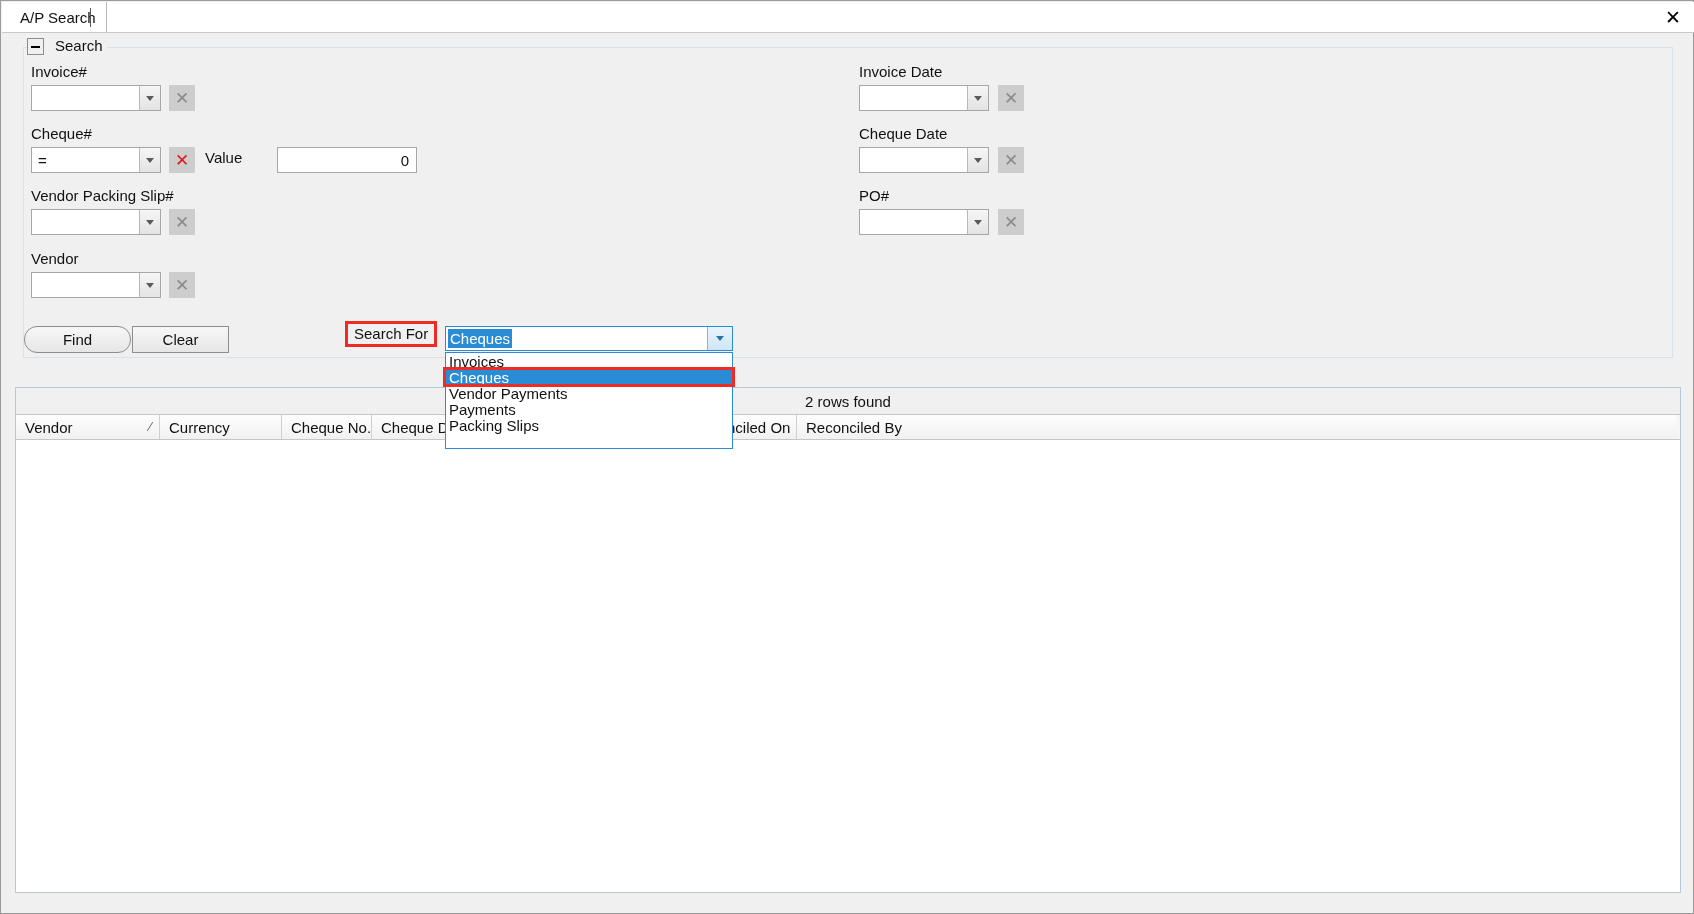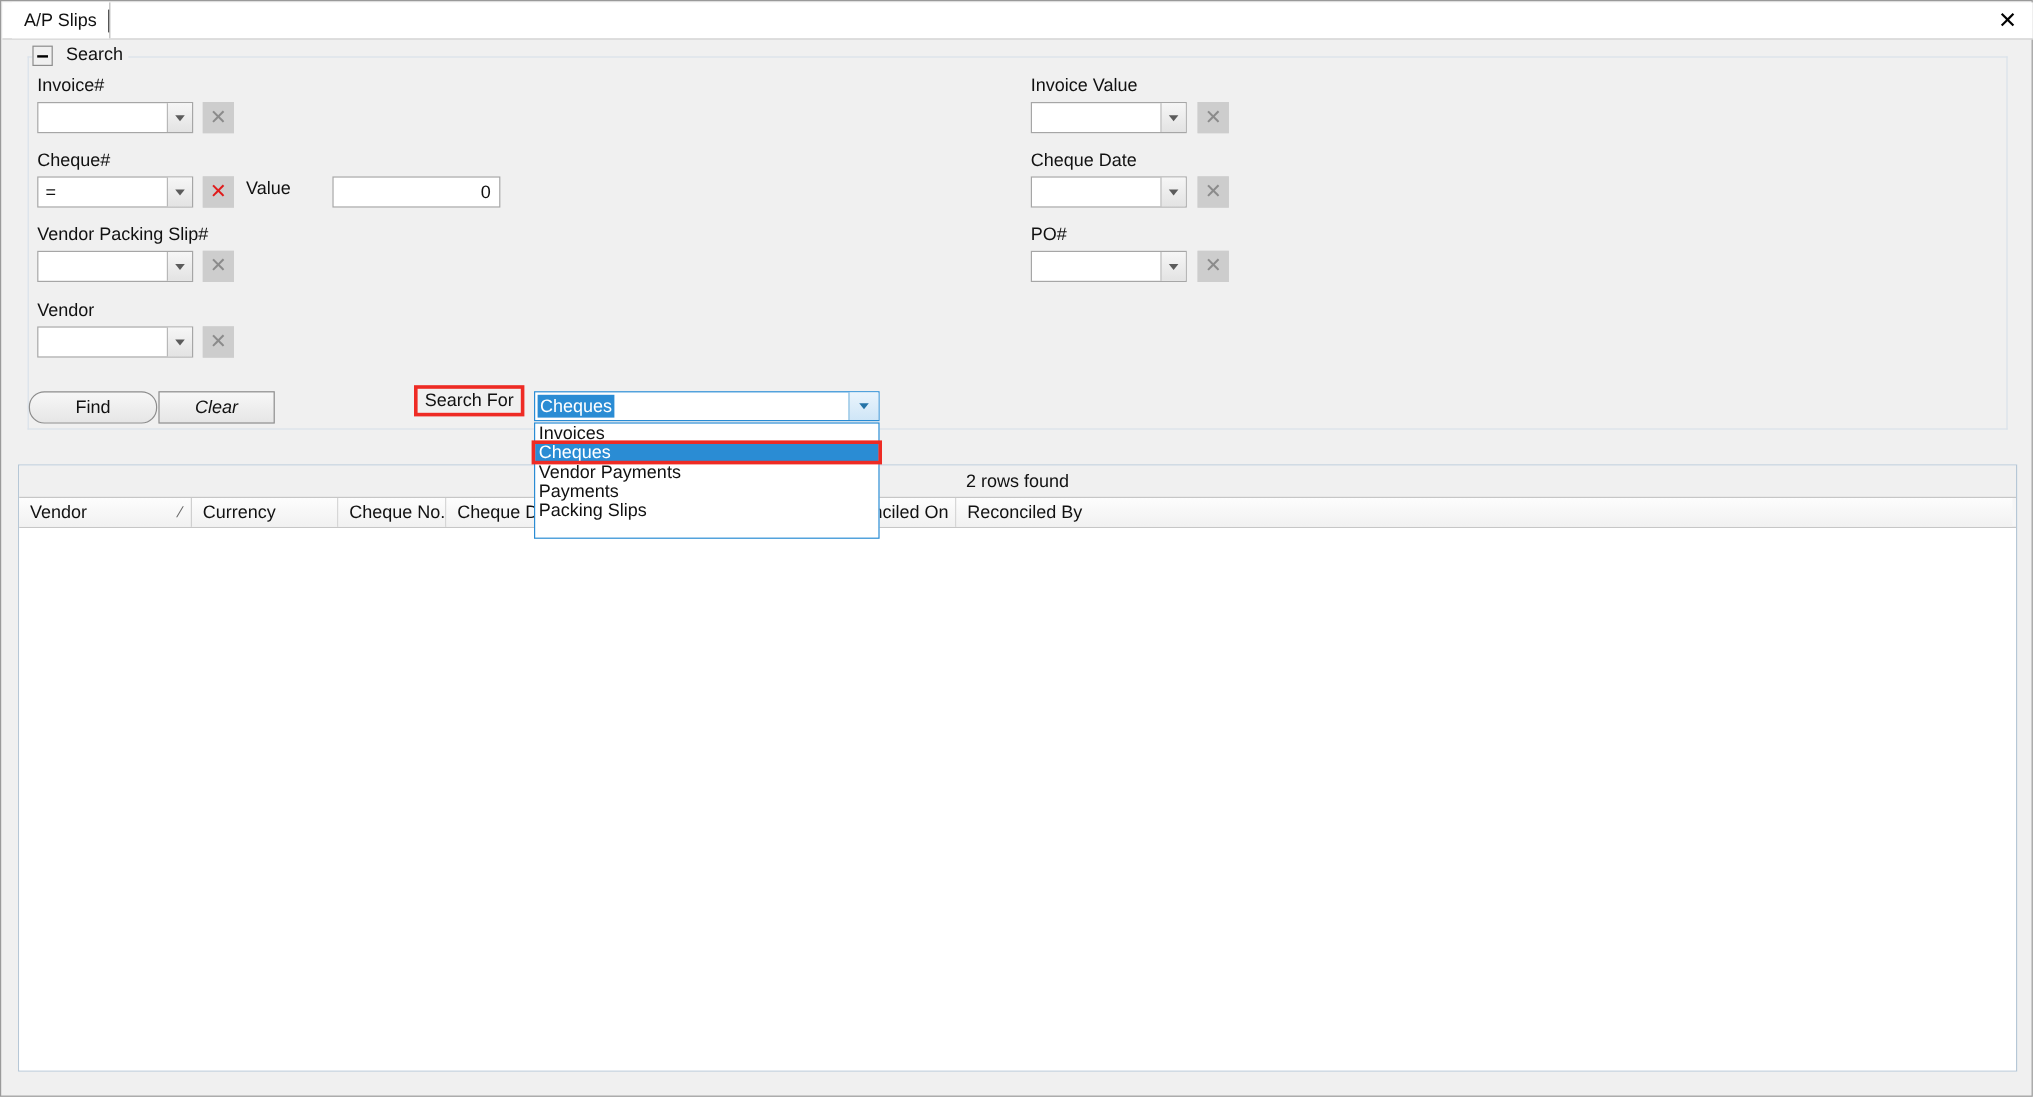--- a/index.html
+++ b/index.html
@@ -381,21 +381,21 @@
     background: #ffffff;
   }
 </style>
 </head>
 <body>
 
 <div id="window">
 
   <div id="tabstrip">
     <div class="tab">
-      <span>A/P Slips</span>
+      <span>A/P Search</span>
     </div>
     <div id="tab-caret"></div>
     <div id="close-x">✕</div>
   </div>
 
   <div id="gb-line-left"></div>
   <div id="gb-line-right"></div>
   <div id="groupbox"></div>
   <div id="gb-toggle">
     <div class="minus"></div>
@@ -441,21 +441,21 @@
   <div class="combo" style="left:30px; top:271px; width:130px;">
     <div class="cval"></div>
     <div class="cbtn">
         <div class="chev"></div>
       </div>
   </div>
   <div class="xbtn" style="left:168px; top:271px;">
     <span class="xglyph disabled">✕</span>
   </div>
 
-  <div class="field-label" style="left:858px; top:62px;">Invoice Value</div>
+  <div class="field-label" style="left:858px; top:62px;">Invoice Date</div>
   <div class="combo" style="left:858px; top:84px; width:130px;">
     <div class="cval"></div>
     <div class="cbtn">
         <div class="chev"></div>
       </div>
   </div>
   <div class="xbtn" style="left:997px; top:84px;">
     <span class="xglyph disabled">✕</span>
   </div>
 
@@ -475,21 +475,21 @@
     <div class="cval"></div>
     <div class="cbtn">
         <div class="chev"></div>
       </div>
   </div>
   <div class="xbtn" style="left:997px; top:208px;">
     <span class="xglyph disabled">✕</span>
   </div>
 
   <div class="pbtn" style="left:23px; top:325px; width:107px;border-radius:13px;">Find</div>
-  <div class="pbtn" style="left:131px; top:325px; width:97px;font-style:italic;">Clear</div>
+  <div class="pbtn" style="left:131px; top:325px; width:97px;">Clear</div>
 
   <div id="searchfor-wrap">
     <span class="lbl">Search For</span>
   </div>
 
   <div id="sf-combo">
     <span class="sel">Cheques</span>
     <span class="sfbtn">
         <span class="chev"></span>
       </span>

